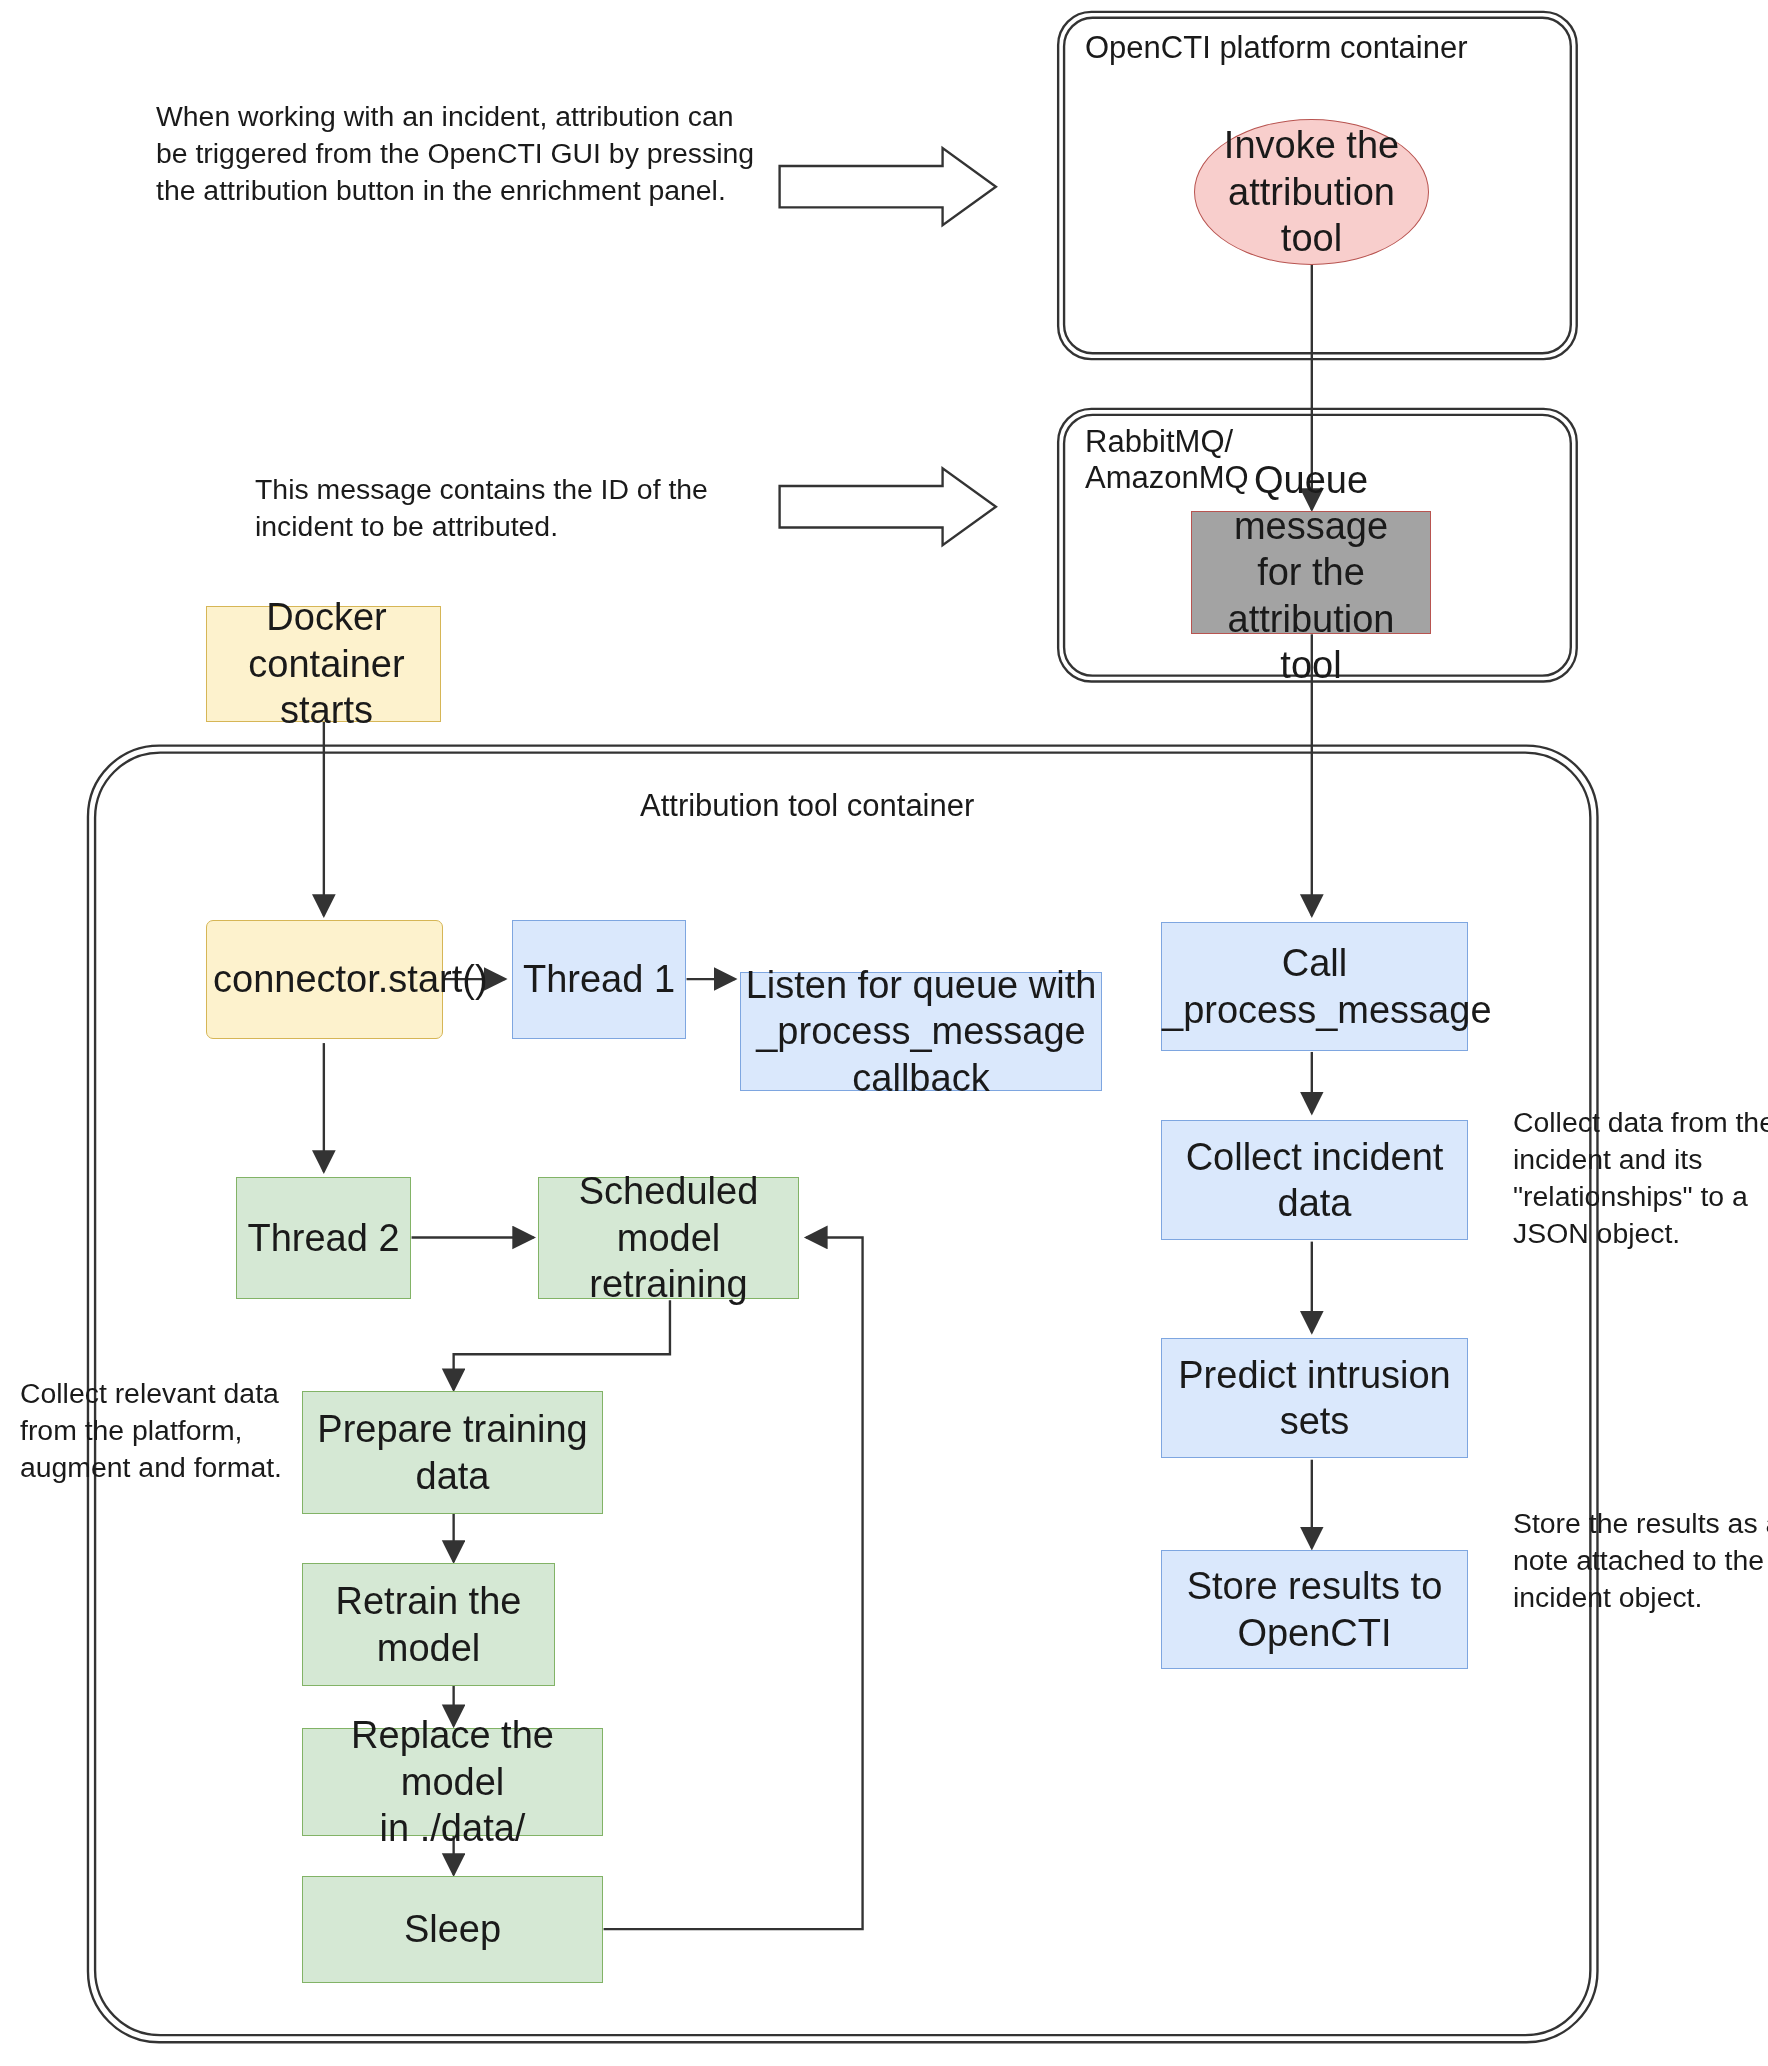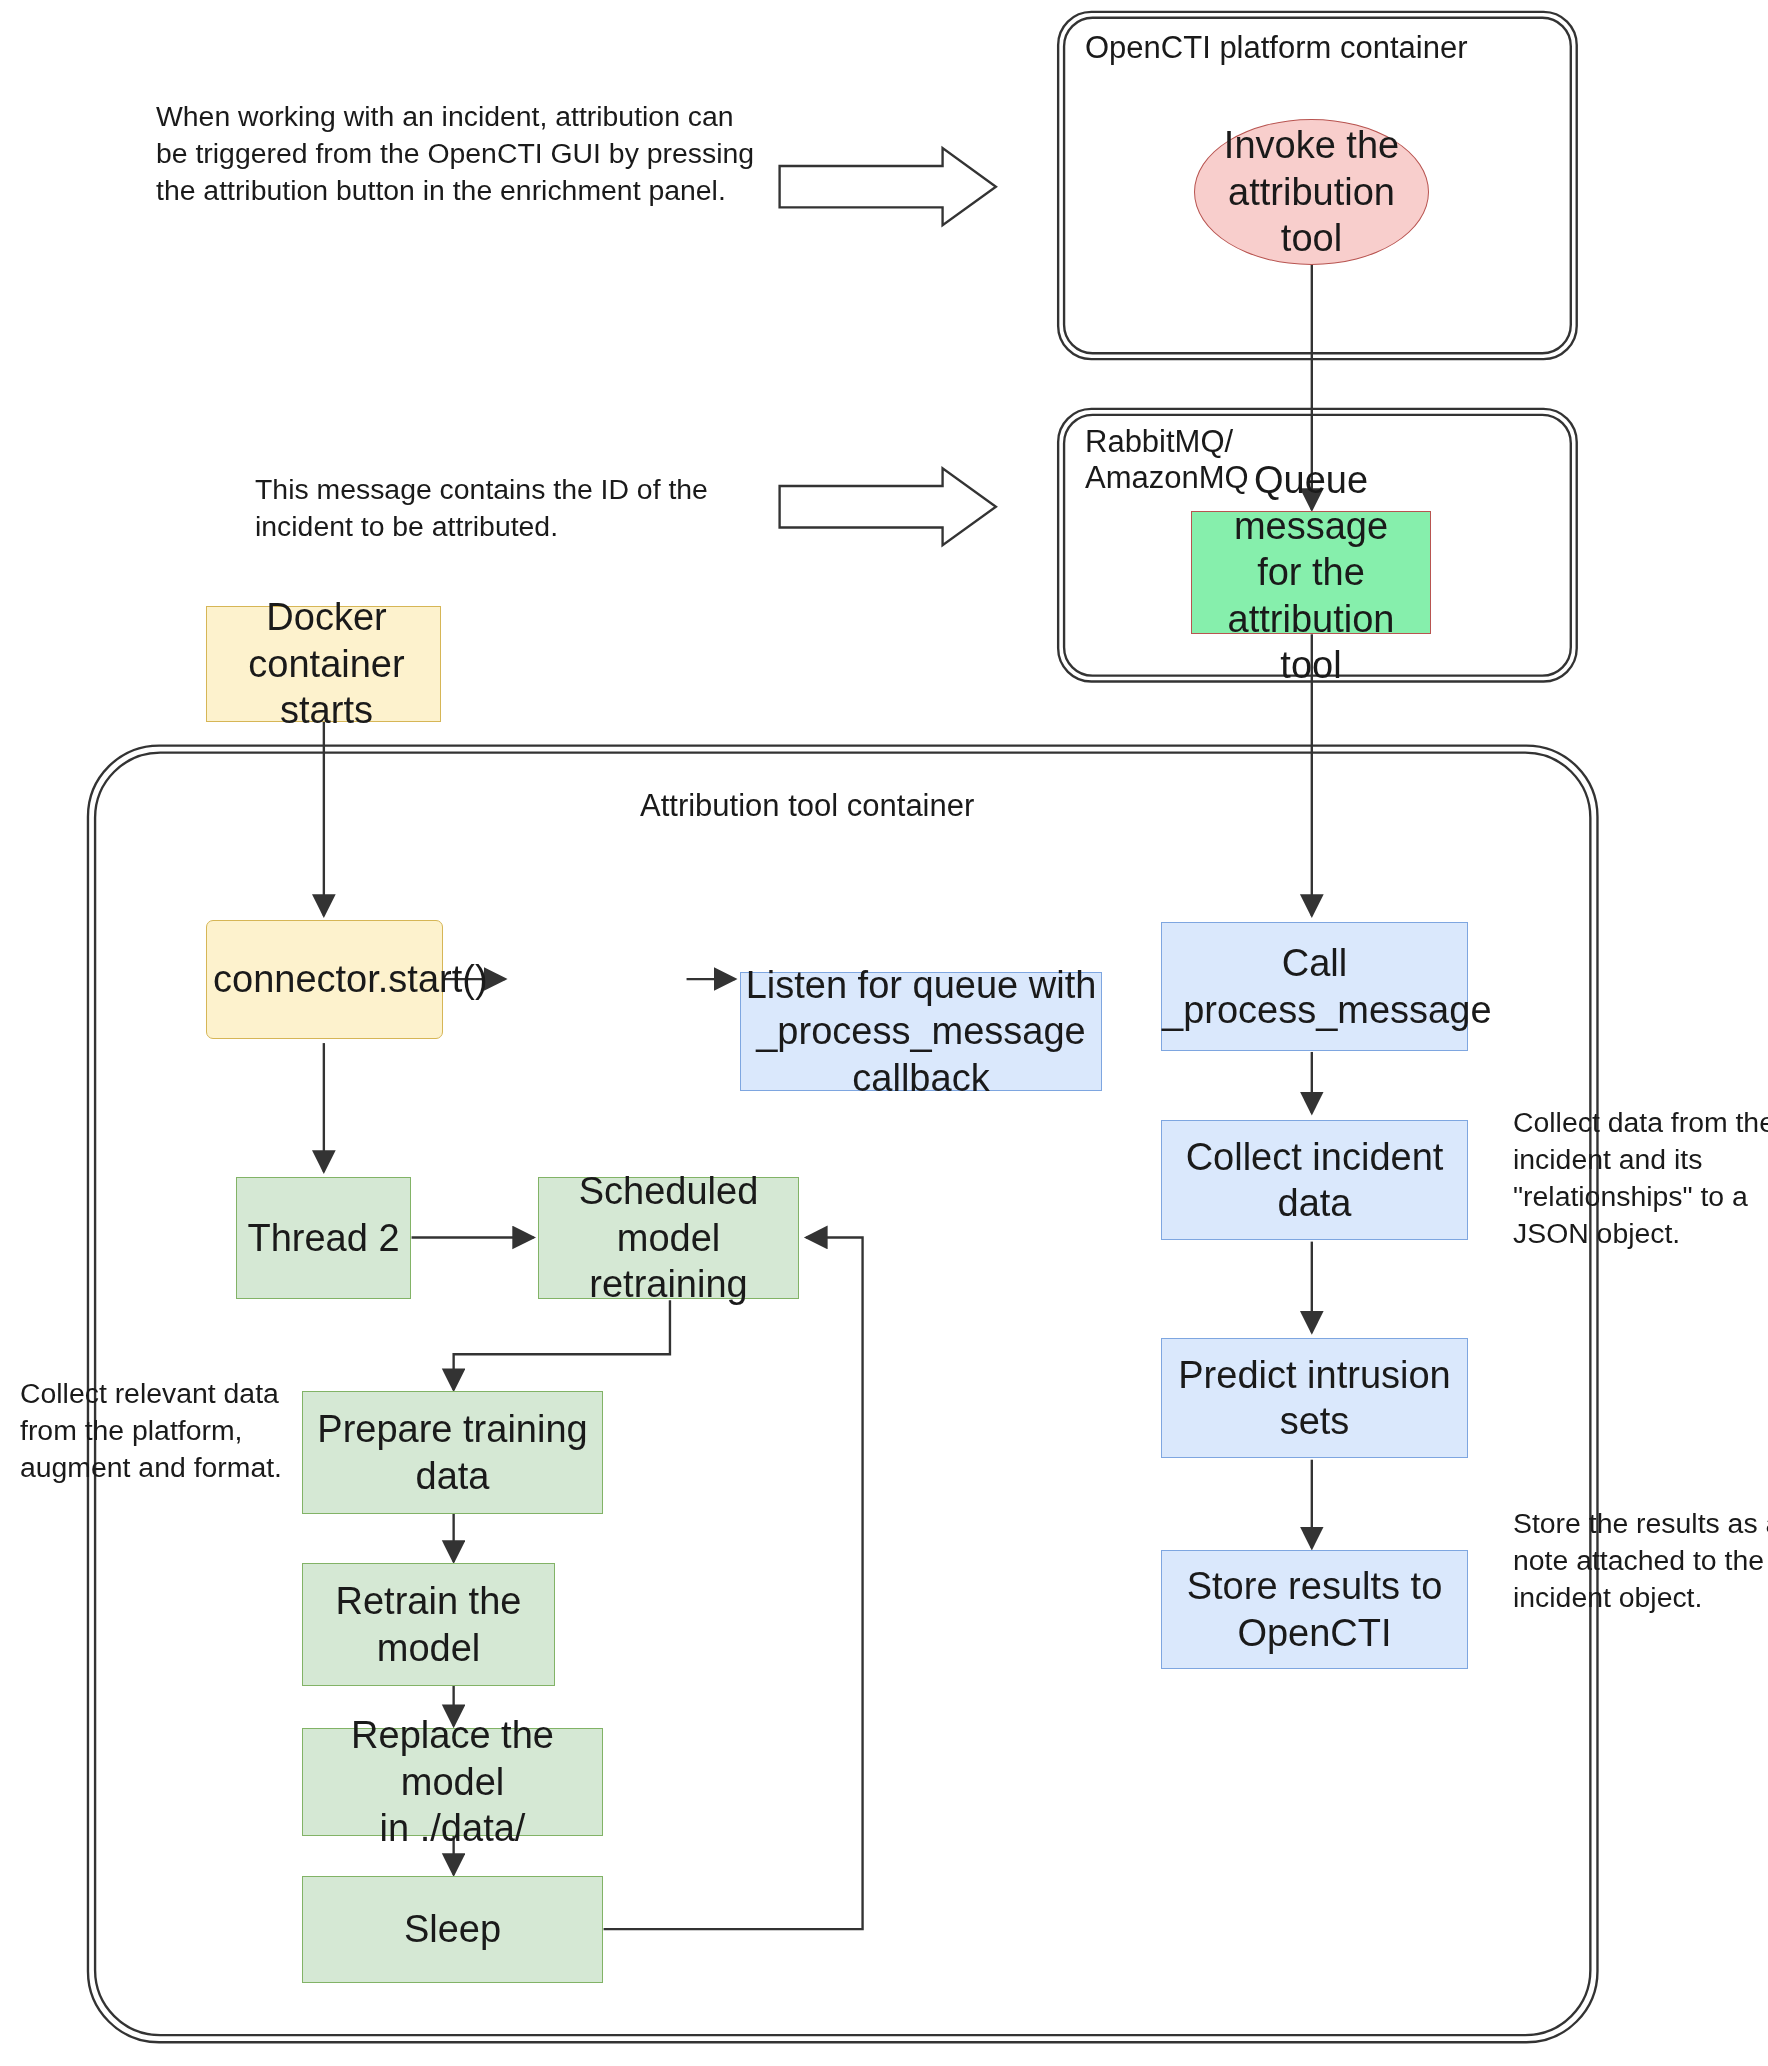--- a/index.html
+++ b/index.html
@@ -4,21 +4,21 @@
 <style>
   html,body{margin:0;padding:0;background:#ffffff;}
   body{font-family:"Liberation Sans", sans-serif;}
   #stage{position:relative;width:1769px;height:2066px;background:#fff;overflow:hidden;}
   svg.layer{position:absolute;left:0;top:0;width:1769px;height:2066px;}
   .node{position:absolute;box-sizing:border-box;display:flex;align-items:center;justify-content:center;text-align:center;line-height:1.22;color:#1a1a1a;}
   .node span{display:block;width:100%;padding:0 3.6px;}
   .n-yellow{background:#fdf2cd;border:1.8px solid #d6b656;padding-left:6px;}
   .n-blue{background:#dae8fc;border:1.8px solid #7ea6e0;}
   .n-green{background:#d5e8d4;border:1.8px solid #82b366;}
-  .n-red{background:#86efac;border:1.8px solid #b85450;}
+  .n-red{background:#a3a3a3;border:1.8px solid #b85450;}
   .n-ellipse{background:#f8cecc;border:1.8px solid #b85450;border-radius:50%;}
   .ann{position:absolute;color:#1a1a1a;line-height:1.30;white-space:pre-line;}
   .ctitle{position:absolute;color:#1a1a1a;}
   .fs-48{font-size:28.4px;}
   .fs-50{font-size:38px;}
   .fs-52{font-size:31px;}
 </style>
 </head>
 <body>
 
@@ -115,20 +115,23 @@
 
   <div class="node n-yellow fs-50" style="left:206px;top:606px;width:235px;height:116px;white-space:pre-line;">
     <span>Docker
 container starts</span>
   </div>
 
   <div class="node n-yellow fs-50" style="left:206px;top:920px;width:237px;height:119px;border-radius:7px;">
     <span>connector.start()</span>
   </div>
 
+  <div class="node n-blue fs-50" style="left:512px;top:920px;width:174px;height:119px;">
+    <span>Thread 1</span>
+  </div>
 
   <div class="node n-blue fs-50" style="left:740px;top:972px;width:362px;height:119px;white-space:pre-line;">
     <span>Listen for queue with
 _process_message
 callback</span>
   </div>
 
   <div class="node n-green fs-50" style="left:236px;top:1177px;width:175px;height:122px;">
     <span>Thread 2</span>
   </div>

